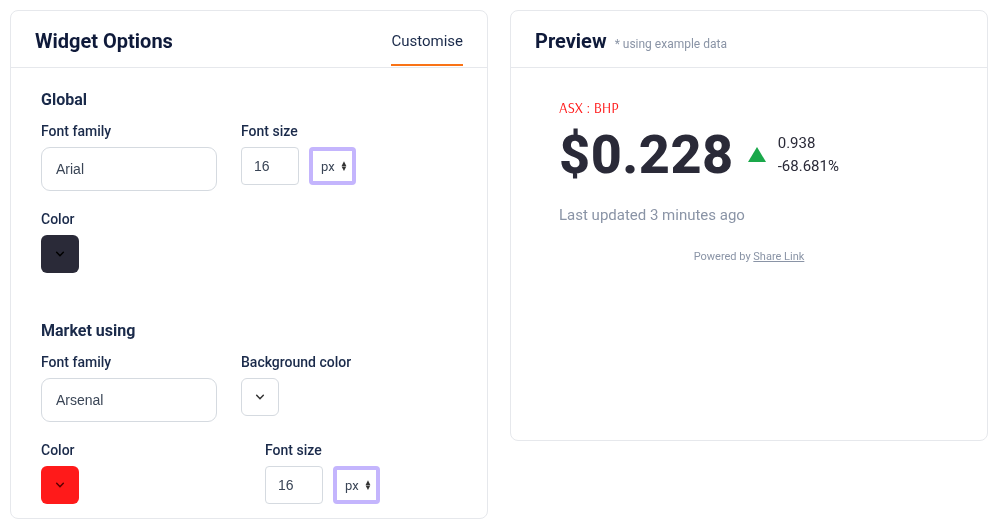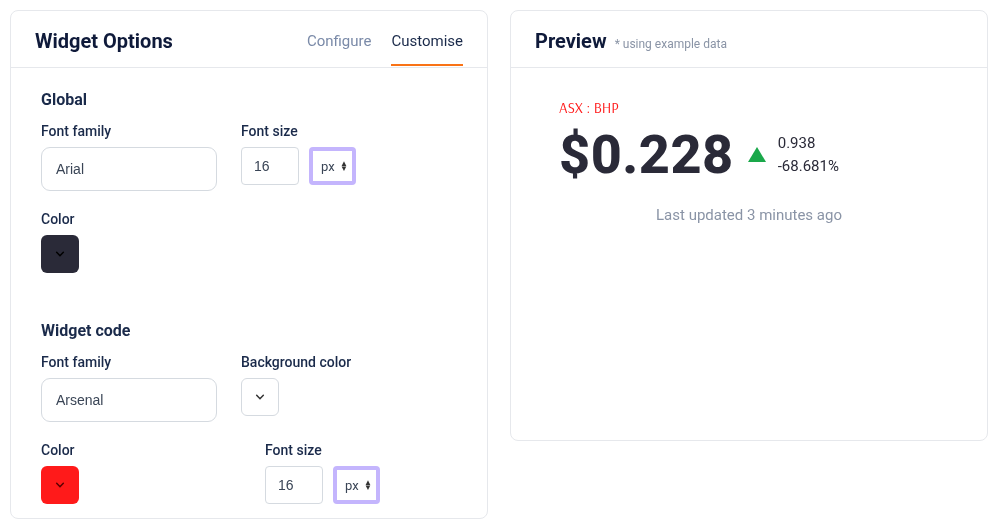--- a/index.html
+++ b/index.html
@@ -208,21 +208,20 @@
       display: flex;
       flex-direction: column;
       font-size: 15px;
       color: #2a2a38;
       line-height: 1.5;
     }
     .updated {
       font-size: 15px;
       color: #8a94a6;
       margin-bottom: 26px;
-      text-align: center;
     }
     .powered {
       font-size: 11px;
       color: #8a94a6;
       text-align: center;
     }
     .powered .plink {
       text-decoration: underline;
       cursor: pointer;
       color: #8a94a6;
@@ -230,21 +229,20 @@
   </style>
 </head>
 <body>
 
 <div class="container">
 
   <div class="panel left-panel">
     <div class="panel-header">
       <div class="panel-title">Widget Options</div>
       <div class="tabs">
-        <div class="tab">Configure</div>
         <div class="tab active">Customise</div>
       </div>
     </div>
     <div class="body-content">
 
       <div class="section-title">Global</div>
 
       <div class="row">
         <div class="field-group">
           <div class="field-label">Font family</div>
@@ -271,21 +269,21 @@
           <div class="color-swatch swatch-dark">
             <svg class="chev" viewBox="0 0 12 12">
                 <path d="M2 4 L6 8 L10 4" stroke="#000" stroke-width="1.8" fill="none" stroke-linecap="round"></path>
               </svg>
           </div>
         </div>
       </div>
 
       <div class="section-divider"></div>
 
-      <div class="section-title">Widget code</div>
+      <div class="section-title">Market using</div>
 
       <div class="row">
         <div class="field-group">
           <div class="field-label">Font family</div>
           <input class="text-input" type="text" value="Arsenal" style="">
         </div>
         <div class="field-group">
           <div class="field-label">Background color</div>
           <div class="color-swatch swatch-border">
             <svg class="chev" viewBox="0 0 12 12">
@@ -331,15 +329,18 @@
       <div class="market-code">ASX : BHP</div>
       <div class="price-row">
         <div class="price-big">$0.228</div>
         <div class="tri-up"></div>
         <div class="change-col">
           <span>0.938</span>
           <span>-68.681%</span>
         </div>
       </div>
       <div class="updated">Last updated 3 minutes ago</div>
+      <div class="powered">
+        <span>Powered by </span><span class="plink">Share Link</span>
+      </div>
     </div>
   </div>
 </div>
 
 </body></html>

